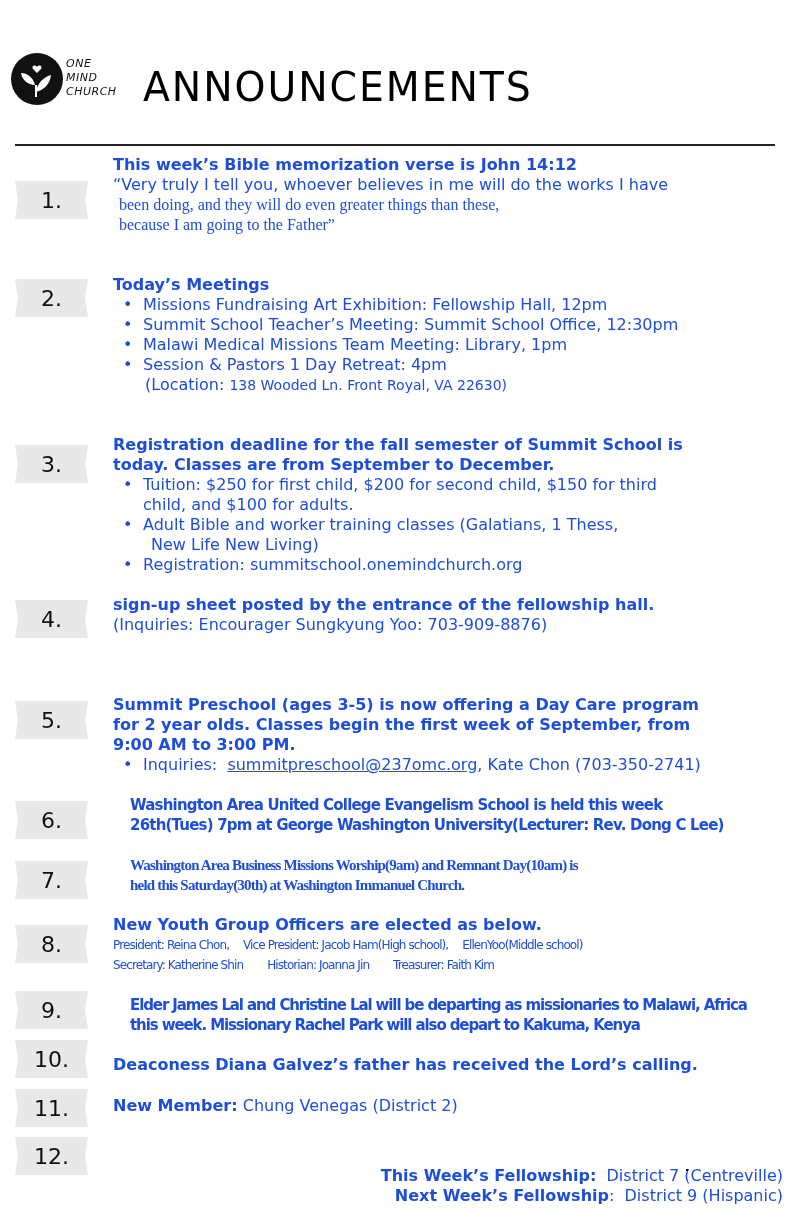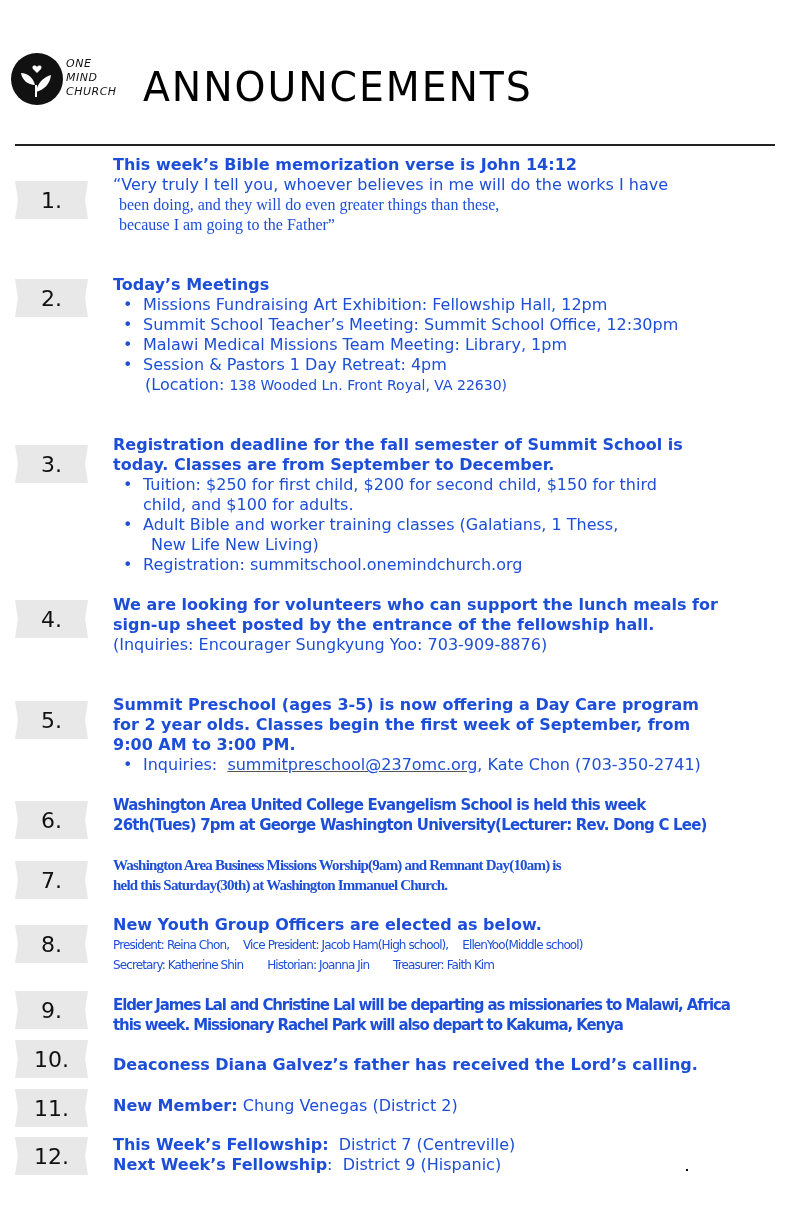--- a/index.html
+++ b/index.html
@@ -28,21 +28,21 @@
     background: #e8e8e8;
     clip-path: polygon(0 0, 100% 0, 96% 50%, 100% 100%, 0 100%, 4% 50%);
     display: flex; align-items: center; justify-content: center;
     font-family: "DejaVu Sans", sans-serif; font-size: 22px; color: #111;
   }
   .content {
     position: absolute; left: 113px; width: 670px;
     font-family: "DejaVu Sans", sans-serif; font-size: 16px; line-height: 20px; color: #1d4ed8;
   }
   .b { font-weight: bold; }
-  .condb { font-weight: bold; font-size: 15px; letter-spacing: -0.8px; }
+  .condb { font-weight: bold; font-size: 15px; letter-spacing: -0.8px; margin-left: 17px; }
   .indent { padding-left: 6px; font-family: Liberation Serif, serif; }
   ul { margin: 0; padding: 0; list-style: none; }
   li { position: relative; padding-left: 30px; }
   li::before { content: "•"; position: absolute; left: 10px; top: 0; }
   .small { font-size: 14px; }
   .u { text-decoration: underline; text-decoration-color: #555; }
   .officers { font-size: 12px; letter-spacing: -0.9px; line-height: 20px; }
   .gap { display: inline-block; width: 14px; }
   .dot { position: absolute; left: 686px; top: 1169px; width: 2px; height: 2px; background: #000; }
 </style>
@@ -99,21 +99,20 @@
       <li><span>Tuition: $250 for first child, $200 for second child, $150 for third</span><br><span>child, and $100 for adults.</span></li>
       <li><span>Adult Bible and worker training classes (Galatians, 1 Thess,</span><br><span style="padding-left:8px;">New Life New Living)</span></li>
       <li><span>Registration: summitschool.onemindchurch.org</span></li>
     </ul>
   </div>
 </div>
 
 <div class="item">
   <div class="badge" style="top:600px;">4.</div>
   <div class="content" style="top:595px;">
-    <div class="b">We are looking for volunteers who can support the lunch meals for</div>
     <div class="b">sign-up sheet posted by the entrance of the fellowship hall.</div>
     <div>(Inquiries: Encourager Sungkyung Yoo: 703-909-8876)</div>
   </div>
 </div>
 
 <div class="item">
   <div class="badge" style="top:701px;">5.</div>
   <div class="content" style="top:695px;">
     <div class="b">Summit Preschool (ages 3-5) is now offering a Day Care program</div>
     <div class="b">for 2 year olds. Classes begin the first week of September, from</div>
@@ -170,19 +169,19 @@
 
 <div class="item">
   <div class="badge" style="top:1089px;">11.</div>
   <div class="content" style="top:1096px;">
     <span class="b">New Member:</span><span> Chung Venegas (District 2)</span>
   </div>
 </div>
 
 <div class="item">
   <div class="badge" style="top:1137px;">12.</div>
-  <div class="content" style="top:1135px;">
+  <div class="content" style="top:1166px;text-align:right;">
     <div><span class="b">This Week’s Fellowship:</span><span style="white-space:pre;">  District 7 (Centreville)</span></div>
     <div><span class="b">Next Week’s Fellowship</span><span style="white-space:pre;">:  District 9 (Hispanic)</span></div>
   </div>
 </div>
 
 <div class="dot"></div>
 
 </body></html>

